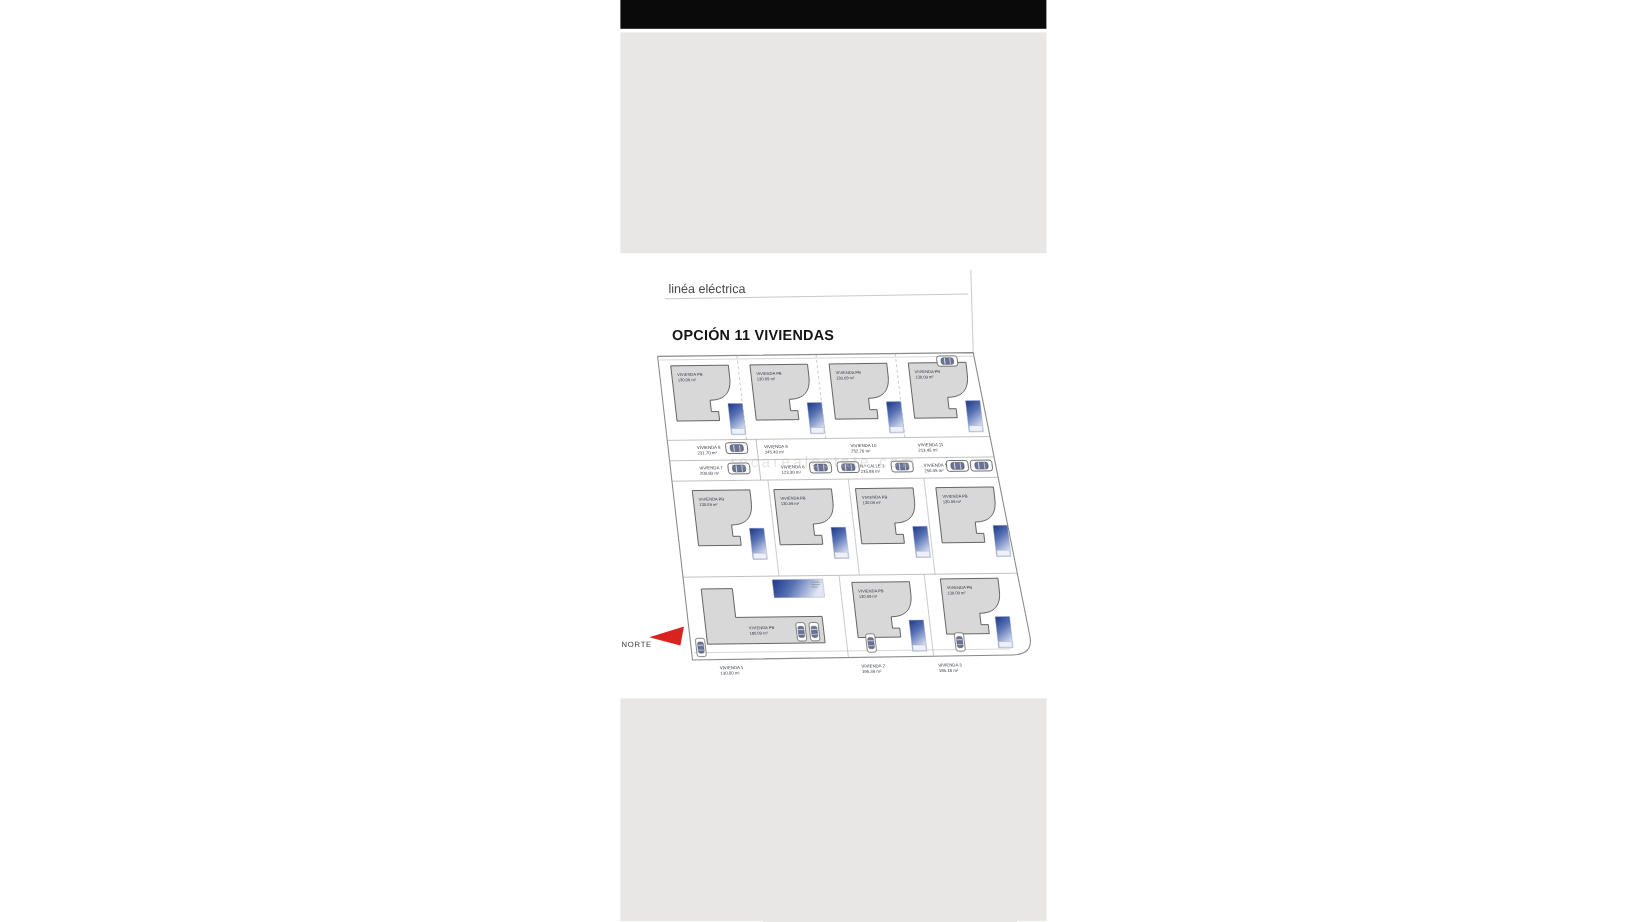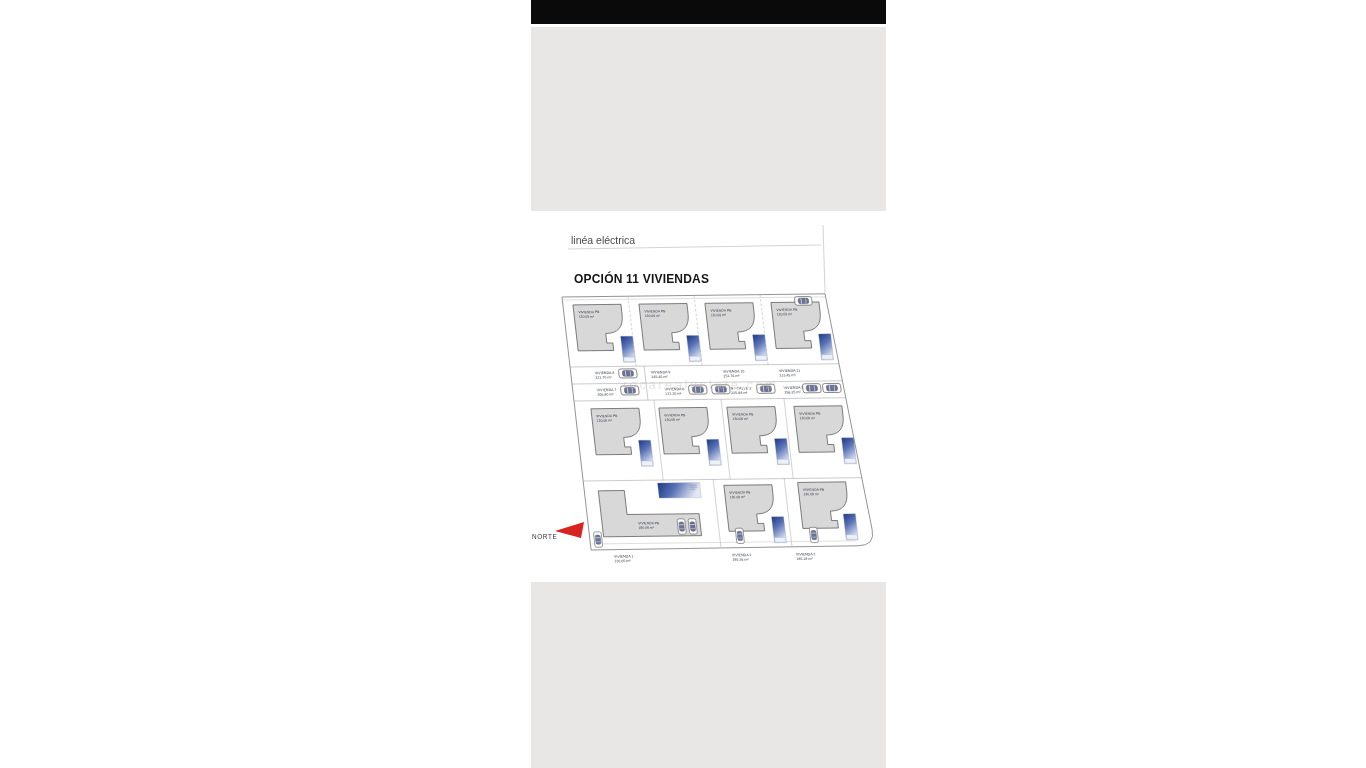--- a/index.html
+++ b/index.html
@@ -1,18 +1,18 @@
 <!DOCTYPE html>
 <html><head>
 <meta charset="utf-8">
 <style>
   html,body{margin:0;padding:0;background:#ffffff;}
   .page{position:relative;width:1366px;height:768px;background:#ffffff;overflow:hidden;
         font-family:"Liberation Sans", sans-serif;}
-  .column{position:absolute;left:531px;top:0;width:355px;height:768px;background:#ffffff;}
+  .column{position:absolute;left:517px;top:0;width:355px;height:768px;background:#ffffff;}
   .topbar{position:absolute;left:0;top:0;width:355px;height:24px;background:#0a0a0a;}
   .gray-top{position:absolute;left:0;top:27px;width:355px;height:184px;background:#e8e7e6;}
   .gray-bottom{position:absolute;left:0;top:582px;width:355px;height:186px;background:#e8e7e6;}
   .plan-wrap{position:absolute;left:0;top:211px;width:355px;height:371px;}
   svg text{font-family:"Liberation Sans", sans-serif;}
   .t-note{font-size:10.5px;fill:#4a4a4a;}
   .t-title{font-size:12px;font-weight:bold;fill:#141414;letter-spacing:0.2px;}
   .t-tiny{font-size:3.6px;fill:#333a45;}
   .t-house{font-size:3.4px;fill:#2e3440;}
   .t-north{font-size:6.4px;fill:#333;letter-spacing:0.6px;}

